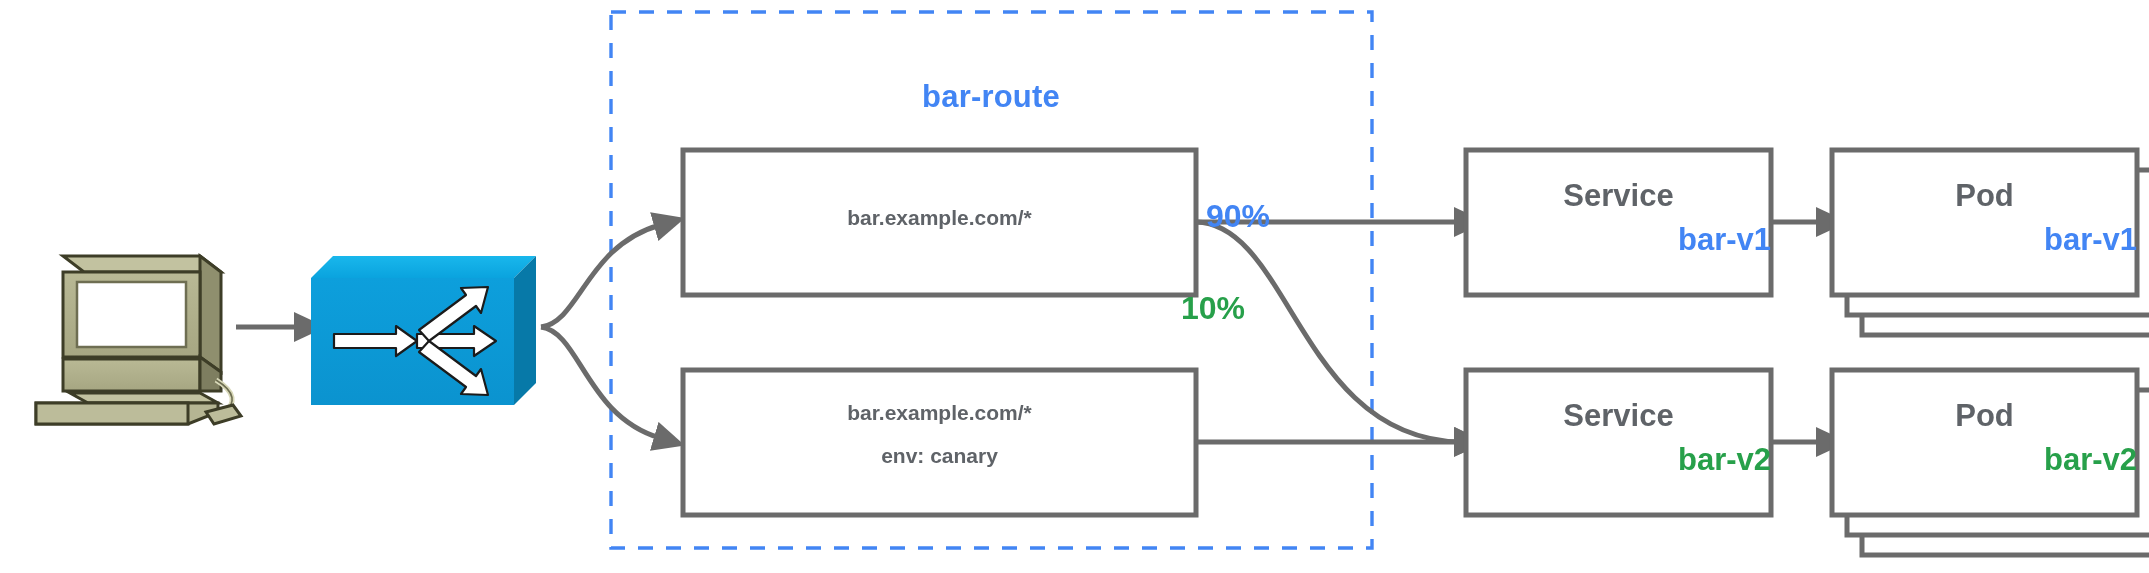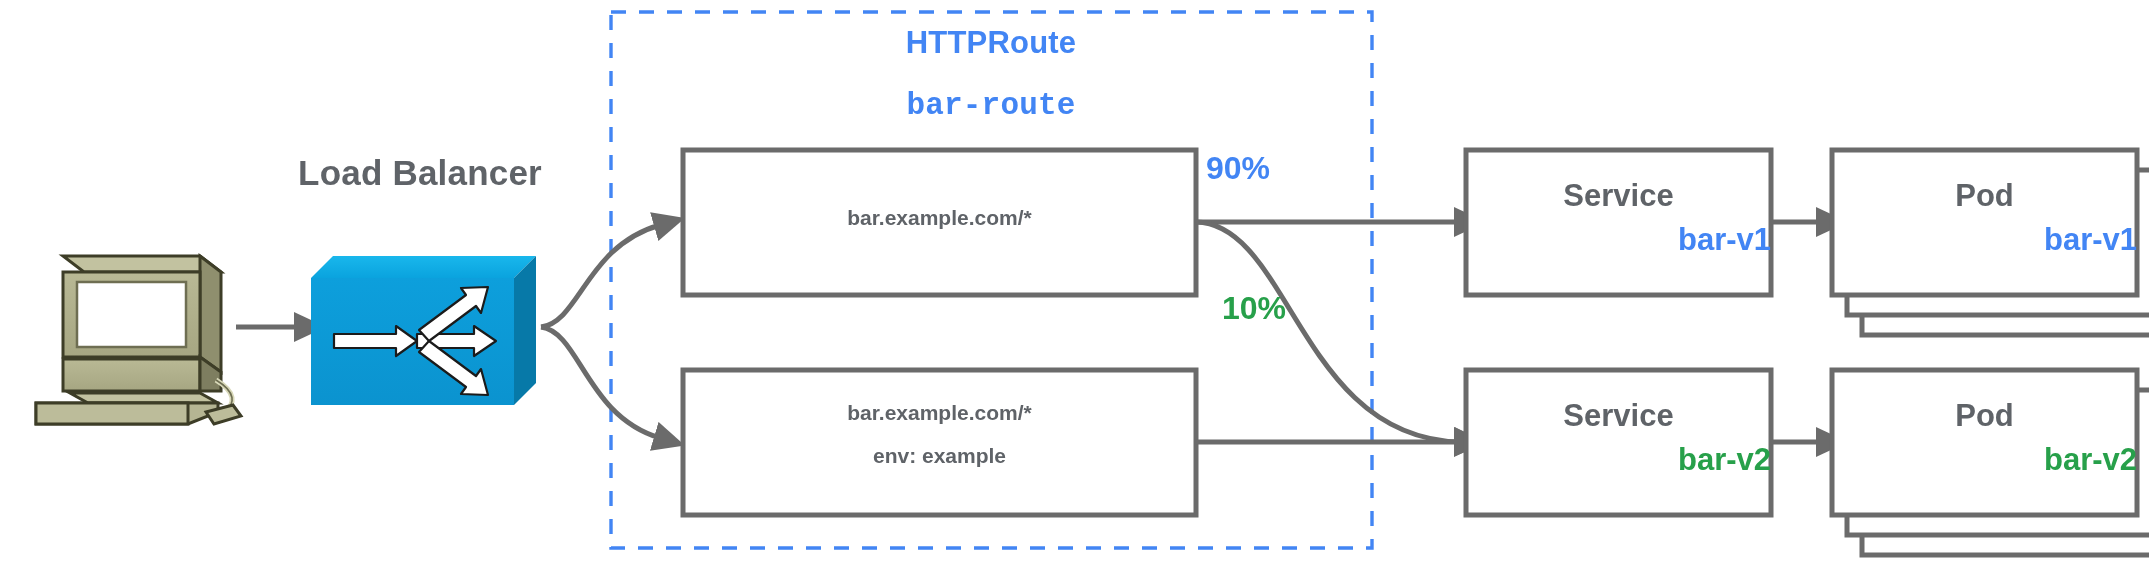--- a/index.html
+++ b/index.html
@@ -62,20 +62,21 @@
   .accent-green {
     color: #27a04a;
     font-size: 31px;
     font-weight: bold;
     text-align: right;
   }
   .pct-blue {
     color: #4285f4;
     font-size: 32px;
     font-weight: bold;
+    margin-top: 48px;
   }
   .pct-green {
     color: #27a04a;
     font-size: 32px;
     font-weight: bold;
   }
 </style>
 </head>
 <body>
 
@@ -162,32 +163,30 @@
       <rect x="1847" y="170" width="305" height="145" fill="#ffffff" stroke="#6b6b6b" stroke-width="5"></rect>
       <rect x="1832" y="150" width="305" height="145" fill="#ffffff" stroke="#6b6b6b" stroke-width="5"></rect>
     </g>
     <g>
       <rect x="1862" y="410" width="305" height="145" fill="#ffffff" stroke="#6b6b6b" stroke-width="5"></rect>
       <rect x="1847" y="390" width="305" height="145" fill="#ffffff" stroke="#6b6b6b" stroke-width="5"></rect>
       <rect x="1832" y="370" width="305" height="145" fill="#ffffff" stroke="#6b6b6b" stroke-width="5"></rect>
     </g>
   </svg>
 
-  <div class="lbl title-gray" style="left:270px; top:152px; width:300px;">Load Balancer</div>
 
-  <div class="lbl route-title" style="left:741px; top:25px; width:500px;">HTTPRoute</div>
-  <div class="lbl route-title" style="left:741px; top:88px; width:500px;font-family:Liberation Mono, monospace;">bar-route</div>
+  <div class="lbl route-title" style="left:741px; top:79px; width:500px;">bar-route</div>
 
   <div class="lbl box-text" style="left:683px; top:206px; width:513px;">bar.example.com/*</div>
 
   <div class="lbl box-text" style="left:683px; top:401px; width:513px;">bar.example.com/*</div>
-  <div class="lbl box-text" style="left:683px; top:444px; width:513px;">env: example</div>
+  <div class="lbl box-text" style="left:683px; top:444px; width:513px;">env: canary</div>
 
   <div class="lbl pct-blue" style="left:1206px; top:150px; width:130px; text-align:left;">90%</div>
-  <div class="lbl pct-green" style="left:1222px; top:290px; width:130px; text-align:left;">10%</div>
+  <div class="lbl pct-green" style="left:1181px; top:290px; width:130px; text-align:left;">10%</div>
 
   <div class="lbl box-text-2" style="left:1466px; top:178px; width:305px;">Service</div>
   <div class="lbl accent-blue" style="left:1466px; top:222px; width:305px;">bar-v1</div>
 
   <div class="lbl box-text-2" style="left:1466px; top:398px; width:305px;">Service</div>
   <div class="lbl accent-green" style="left:1466px; top:442px; width:305px;">bar-v2</div>
 
   <div class="lbl box-text-2" style="left:1832px; top:178px; width:305px;">Pod</div>
   <div class="lbl accent-blue" style="left:1832px; top:222px; width:305px;">bar-v1</div>
 

